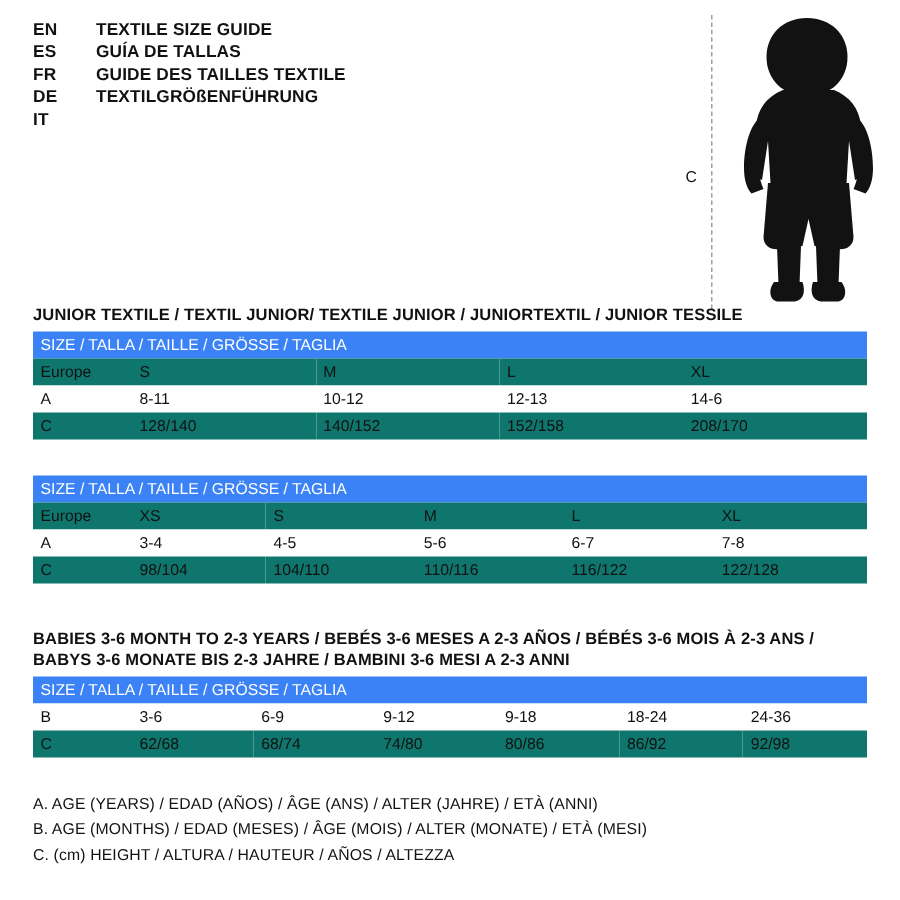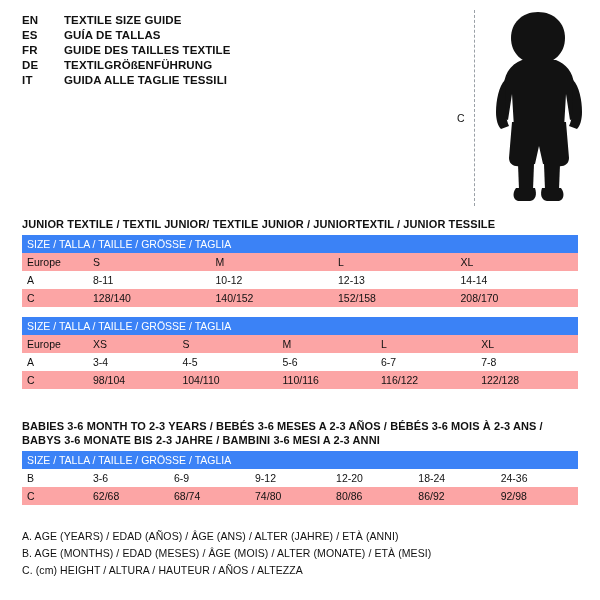--- a/index.html
+++ b/index.html
@@ -99,21 +99,21 @@
     color: #111;
   }
   table.sizes tr.head td {
     background: #3b82f6;
     color: #ffffff;
     font-weight: normal;
     padding: 3px 5px;
     font-size: 10.5px;
   }
   table.sizes tr.sub td {
-    background: #fca5a5;
+    background: #0f766e;
     padding: 3px 5px;
     margin-left: 24px;
   }
   table.sizes tr.plain td {
     background: #ffffff;
     padding: 3px 5px;
   }
   table.sizes td.label {
     width: 56px;
   }
@@ -149,21 +149,20 @@
     <div class="header-row">
       <span class="lang-code">FR</span>
       <span class="lang-title">GUIDE DES TAILLES TEXTILE</span>
     </div>
     <div class="header-row">
       <span class="lang-code">DE</span>
       <span class="lang-title">TEXTILGRÖßENFÜHRUNG</span>
     </div>
     <div class="header-row">
       <span class="lang-code">IT</span>
-      <span class="lang-title">GUIDA ALLE TAGLIE TESSILI</span>
     </div>
   </div>
 
   <div class="figure-area">
     <div class="dashed-line"></div>
     <span class="c-marker">C</span>
     <svg class="baby-svg" width="110" height="198" viewBox="0 0 110 198">
       <g fill="#121212">
 
         <path d="M60 4 C44 4 33 15 33 30 C33 45 44 56 60 56 C76 56 87 45 87 30 C87 15 76 4 60 4 Z"></path>
@@ -180,40 +179,40 @@
 
         <path d="M66 156 L82 156 L81 182 L67 182 Z"></path>
 
         <path d="M38 180 L57 180 C59 186 58 192 52 193 L40 193 C35 192 34 185 38 180 Z"></path>
 
         <path d="M64 180 L83 180 C87 185 86 192 81 193 L69 193 C63 192 62 186 64 180 Z"></path>
       </g>
     </svg>
   </div>
 
-  <div class="section" style="top:218px;">
+  <div class="section" style="top:204px;">
     <div class="section-title">JUNIOR TEXTILE / TEXTIL JUNIOR/ TEXTILE JUNIOR / JUNIORTEXTIL / JUNIOR TESSILE</div>
     <table class="sizes">
       <tbody>
           <tr class="head">
         <td colspan="5">SIZE / TALLA / TAILLE / GRÖSSE / TAGLIA</td>
       </tr>
       <tr class="sub">
         <td class="label">Europe</td>
         <td>S</td>
         <td>M</td>
         <td>L</td>
         <td>XL</td>
       </tr>
       <tr class="plain">
         <td class="label">A</td>
         <td>8-11</td>
         <td>10-12</td>
         <td>12-13</td>
-        <td>14-14</td>
+        <td>14-6</td>
       </tr>
       <tr class="sub">
         <td class="label">C</td>
         <td>128/140</td>
         <td>140/152</td>
         <td>152/158</td>
         <td>208/170</td>
       </tr>
     </tbody>
       </table>
@@ -259,21 +258,21 @@
     <table class="sizes">
       <tbody>
           <tr class="head">
         <td colspan="7">SIZE / TALLA / TAILLE / GRÖSSE / TAGLIA</td>
       </tr>
       <tr class="plain">
         <td class="label">B</td>
         <td>3-6</td>
         <td>6-9</td>
         <td>9-12</td>
-        <td>12-20</td>
+        <td>9-18</td>
         <td>18-24</td>
         <td>24-36</td>
       </tr>
       <tr class="sub">
         <td class="label">C</td>
         <td>62/68</td>
         <td>68/74</td>
         <td>74/80</td>
         <td>80/86</td>
         <td>86/92</td>

